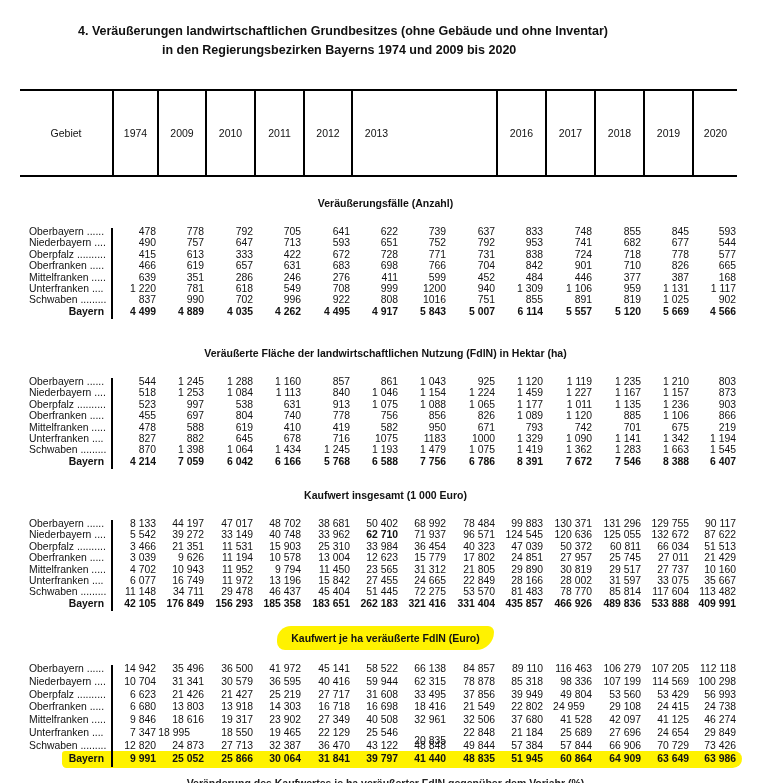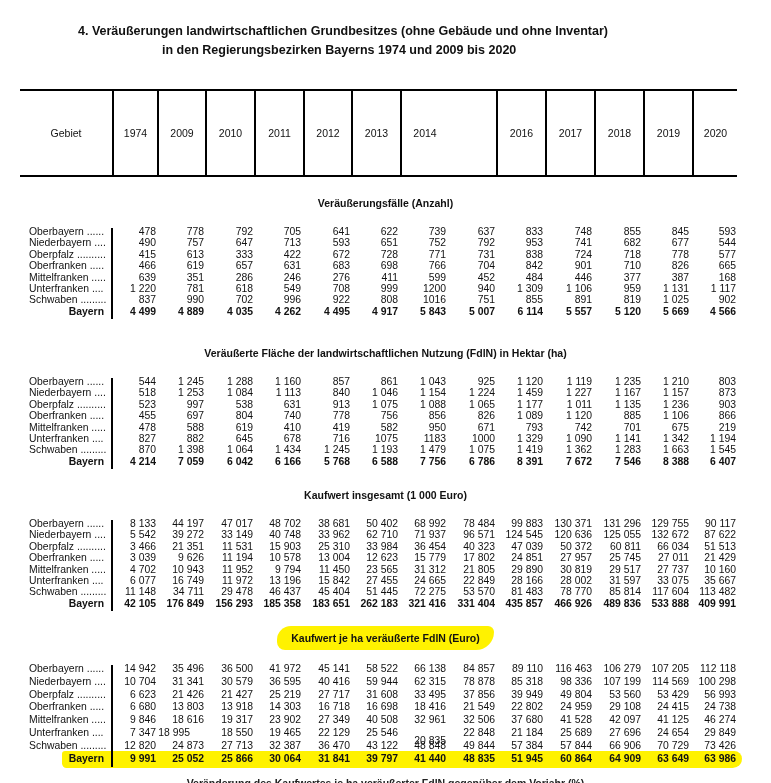--- a/index.html
+++ b/index.html
@@ -50,21 +50,20 @@
 <div class="title l2">in den Regierungsbezirken Bayerns 1974 und 2009 bis 2020</div>
 
 <div class="hdr" id="hdr">
   <div class="hc first" style="left:0;width:92px;">Gebiet</div>
 <div class="hc" style="left: 92px; width: 45px;">1974</div>
     <div class="hc" style="left: 137px; width: 48px;">2009</div>
     <div class="hc" style="left: 185px; width: 49px;">2010</div>
     <div class="hc" style="left: 234px; width: 49px;">2011</div>
     <div class="hc" style="left: 283px; width: 48px;">2012</div>
     <div class="hc" style="left: 331px; width: 49px;">2013</div>
-    <div class="hc" style="left: 380px; width: 48px;">2014</div>
     <div class="hc" style="left: 476px; width: 49px;">2016</div>
     <div class="hc" style="left: 525px; width: 49px;">2017</div>
     <div class="hc" style="left: 574px; width: 49px;">2018</div>
     <div class="hc" style="left: 623px; width: 49px;">2019</div>
     <div class="hc" style="left: 672px; width: 45px;">2020</div>
   </div>
 
 <div id="sections">
     <div class="section-title" style="top: 197px;"><span>Veräußerungsfälle (Anzahl)</span></div>
     <div class="block" style="top: 226px;">
@@ -349,21 +348,21 @@
         <span class="v" style="left: 643px;">129 755</span>
         <span class="v" style="left: 690px;">90 117</span>
       </div>
       <div class="row" style="height: 11.4px; line-height: 11.4px; position: absolute; left: 0px; width: 771px; top: 11.4px;">
         <span class="lbl">Niederbayern ....</span>
         <span class="v" style="left: 110px;">5 542</span>
         <span class="v" style="left: 158px;">39 272</span>
         <span class="v" style="left: 207px;">33 149</span>
         <span class="v" style="left: 255px;">40 748</span>
         <span class="v" style="left: 304px;">33 962</span>
-        <span class="v" style="left: 352px;">62 710</span>
+        <span class="v" style="left: 352px; font-weight: bold;">62 710</span>
         <span class="v" style="left: 400px;">71 937</span>
         <span class="v" style="left: 449px;">96 571</span>
         <span class="v" style="left: 497px;">124 545</span>
         <span class="v" style="left: 546px;">120 636</span>
         <span class="v" style="left: 595px;">125 055</span>
         <span class="v" style="left: 643px;">132 672</span>
         <span class="v" style="left: 690px;">87 622</span>
       </div>
       <div class="row" style="height: 11.4px; line-height: 11.4px; position: absolute; left: 0px; width: 771px; top: 22.8px;">
         <span class="lbl">Oberpfalz ..........</span>
@@ -518,21 +517,21 @@
         <span class="lbl">Oberfranken .....</span>
         <span class="v" style="left: 110px;">6 680</span>
         <span class="v" style="left: 158px;">13 803</span>
         <span class="v" style="left: 207px;">13 918</span>
         <span class="v" style="left: 255px;">14 303</span>
         <span class="v" style="left: 304px;">16 718</span>
         <span class="v" style="left: 352px;">16 698</span>
         <span class="v" style="left: 400px;">18 416</span>
         <span class="v" style="left: 449px;">21 549</span>
         <span class="v" style="left: 497px;">22 802</span>
-        <span class="v" style="left: 546px;">24 959</span>
+        <span class="v" style="left: 546px; text-align: center;">24 959</span>
         <span class="v" style="left: 595px;">29 108</span>
         <span class="v" style="left: 643px;">24 415</span>
         <span class="v" style="left: 690px;">24 738</span>
       </div>
       <div class="row" style="height: 12.8px; line-height: 12.8px; position: absolute; left: 0px; width: 771px; top: 51.2px;">
         <span class="lbl">Mittelfranken .....</span>
         <span class="v" style="left: 110px;">9 846</span>
         <span class="v" style="left: 158px;">18 616</span>
         <span class="v" style="left: 207px;">19 317</span>
         <span class="v" style="left: 255px;">23 902</span>

